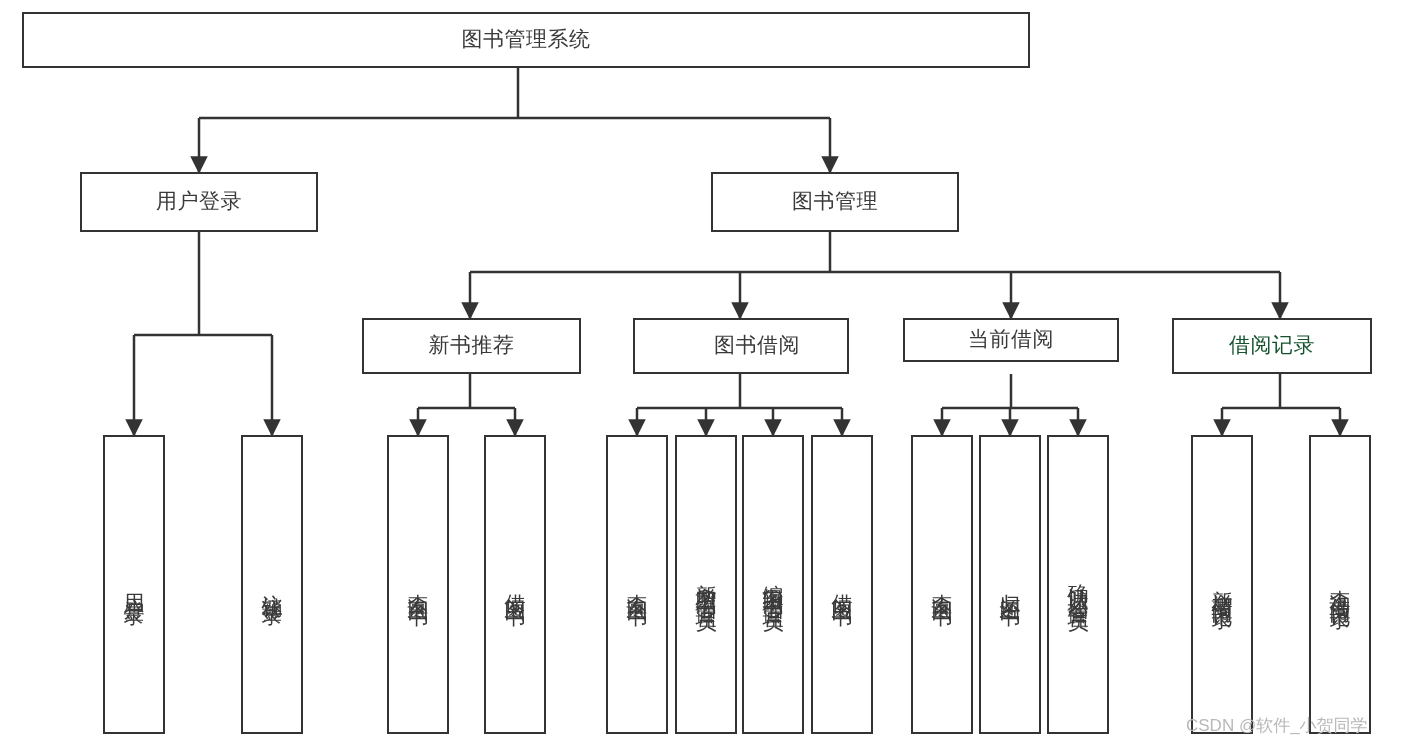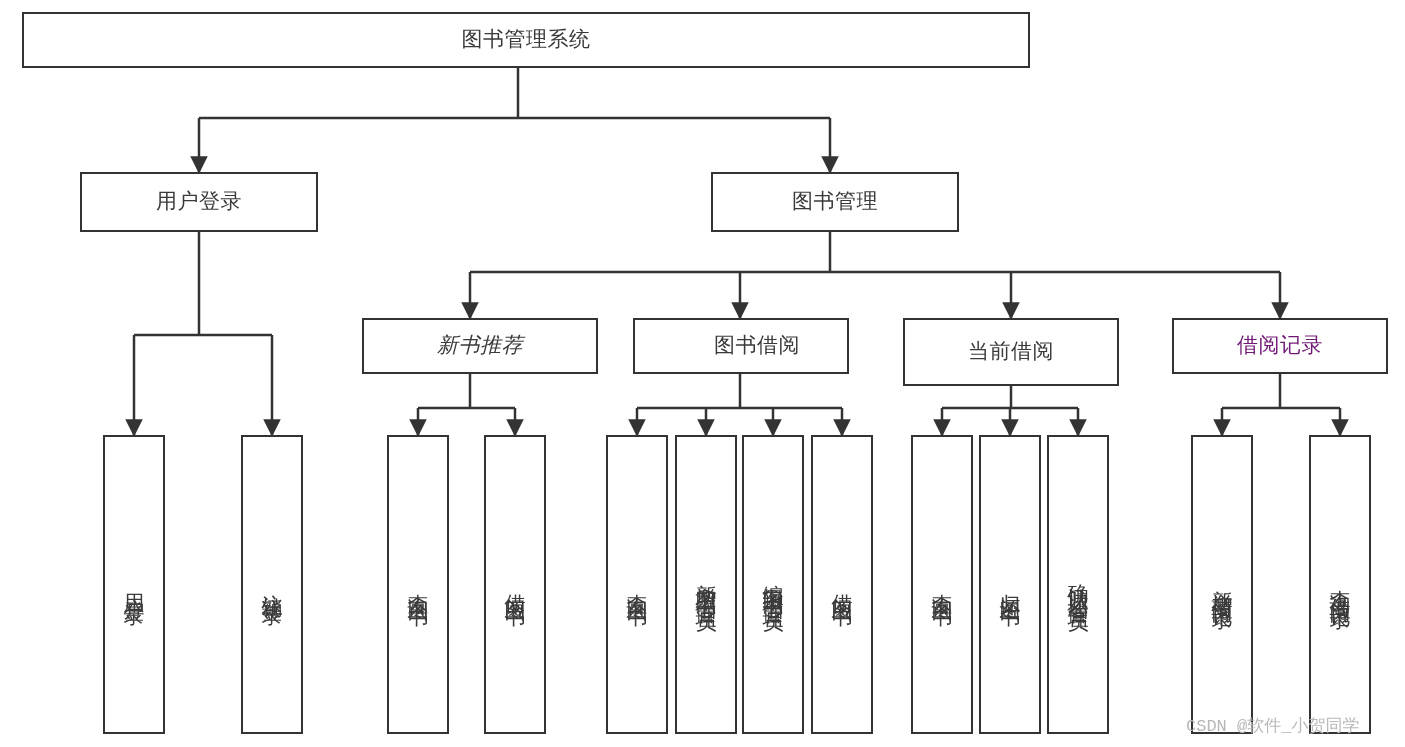--- a/index.html
+++ b/index.html
@@ -50,21 +50,21 @@
     white-space: nowrap;
   }
   #watermark {
     position: absolute;
     left: 1186px;
     top: 714px;
     font-size: 17px;
     color: #b8b8b8;
     white-space: nowrap;
     z-index: 3;
-    font-family: Liberation Mono, monospace;
+    font-family: Liberation Sans, sans-serif;
   }
 </style>
 </head>
 <body>
 
 <div id="canvas">
 
   <svg id="wires" viewBox="0 0 1405 747" width="1405" height="747" xmlns="http://www.w3.org/2000/svg">
     <defs>
       <marker id="arrowhead" viewBox="0 0 10 10" refX="9" refY="5" markerWidth="7" markerHeight="7" orient="auto-start-reverse">
@@ -111,30 +111,30 @@
   <div id="nodes">
       <div class="node horiz" style="left: 22px; top: 12px; width: 1008px; height: 56px; border-color: rgb(51, 51, 51); color: rgb(58, 58, 58);">
         <span>图书管理系统</span>
       </div>
       <div class="node horiz" style="left: 80px; top: 172px; width: 238px; height: 60px; border-color: rgb(51, 51, 51); color: rgb(58, 58, 58);">
         <span>用户登录</span>
       </div>
       <div class="node horiz" style="left: 711px; top: 172px; width: 248px; height: 60px; border-color: rgb(51, 51, 51); color: rgb(58, 58, 58);">
         <span>图书管理</span>
       </div>
-      <div class="node horiz" style="left: 362px; top: 318px; width: 236px; height: 56px; border-color: rgb(51, 51, 51); color: rgb(58, 58, 58); font-style: italic;">
+      <div class="node horiz" style="left: 362px; top: 318px; width: 219px; height: 56px; border-color: rgb(51, 51, 51); color: rgb(58, 58, 58);">
         <span>新书推荐</span>
       </div>
       <div class="node horiz" style="left: 633px; top: 318px; width: 216px; height: 56px; border-color: rgb(51, 51, 51); color: rgb(58, 58, 58); padding-left: 32px;">
         <span>图书借阅</span>
       </div>
-      <div class="node horiz" style="left: 903px; top: 318px; width: 216px; height: 68px; border-color: rgb(51, 51, 51); color: rgb(58, 58, 58);">
+      <div class="node horiz" style="left: 903px; top: 318px; width: 216px; height: 44px; border-color: rgb(51, 51, 51); color: rgb(58, 58, 58);">
         <span>当前借阅</span>
       </div>
-      <div class="node horiz" style="left: 1172px; top: 318px; width: 216px; height: 56px; border-color: rgb(51, 51, 51); color: #701a75;">
+      <div class="node horiz" style="left: 1172px; top: 318px; width: 200px; height: 56px; border-color: rgb(51, 51, 51); color: #14532d;">
         <span>借阅记录</span>
       </div>
       <div class="node vert" style="left: 103px; top: 435px; width: 62px; height: 299px; border-color: rgb(51, 51, 51); color: rgb(58, 58, 58);">
         <span>用户登录</span>
       </div>
       <div class="node vert" style="left: 241px; top: 435px; width: 62px; height: 299px; border-color: rgb(51, 51, 51); color: rgb(58, 58, 58);">
         <span>注销登录</span>
       </div>
       <div class="node vert" style="left: 387px; top: 435px; width: 62px; height: 299px; border-color: rgb(51, 51, 51); color: rgb(58, 58, 58);">
         <span>查询图书</span>

